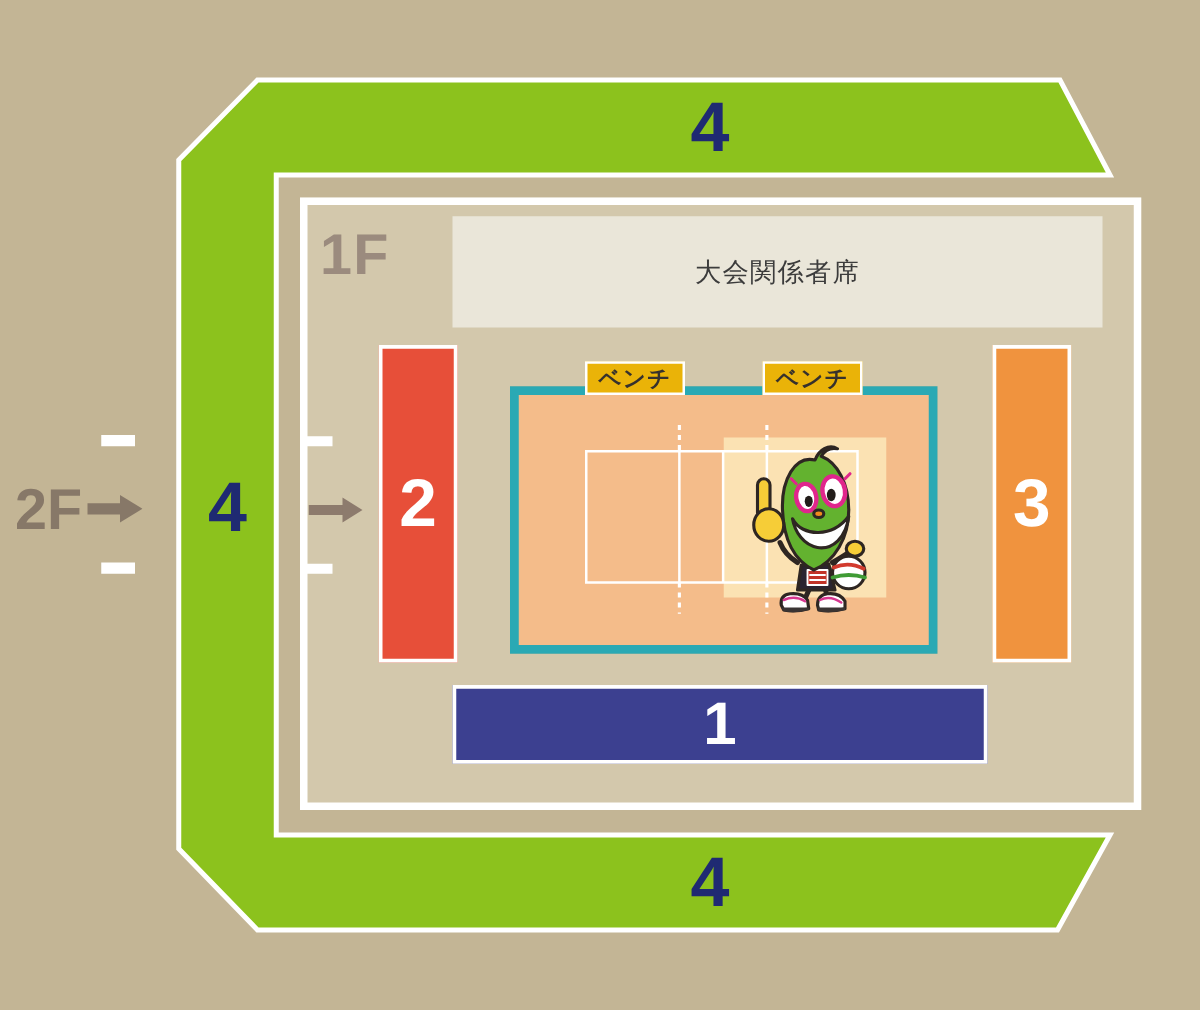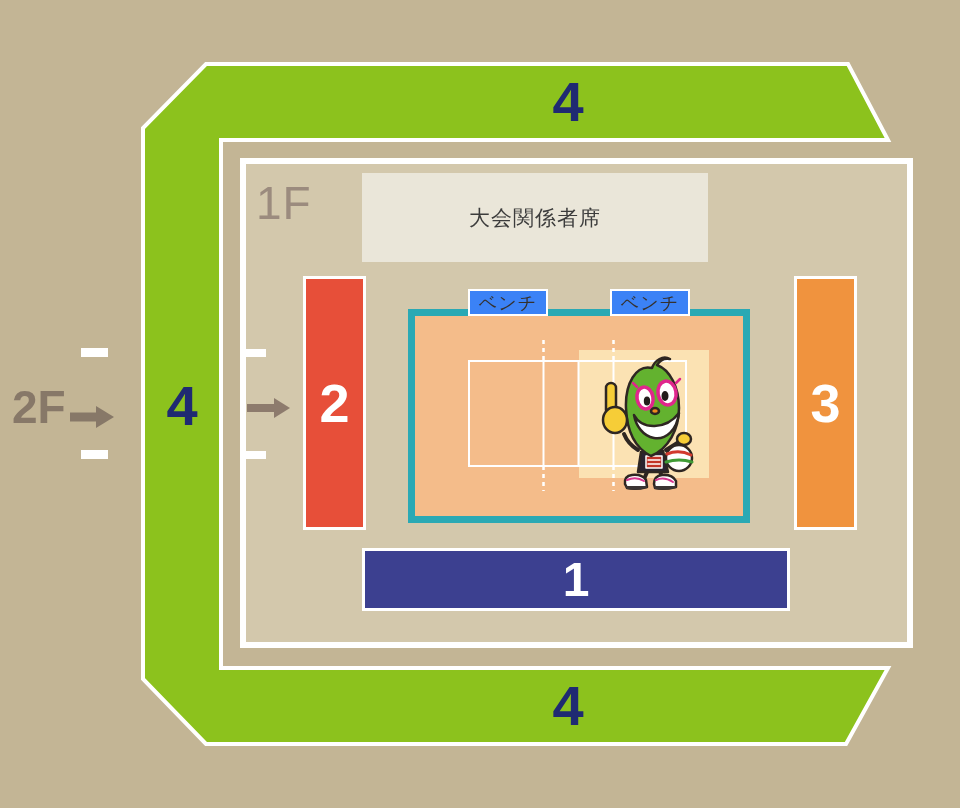--- a/index.html
+++ b/index.html
@@ -21,25 +21,25 @@
   .four-left{left:143px;top:368px;width:78px;height:76px;}
   .four-bottom{left:538px;top:668px;width:60px;height:76px;}
 
   
   .frame{
     position:absolute;left:240px;top:158px;width:673px;height:490px;
     background:#d3c8ac;border:6px solid #fff;box-sizing:border-box;
   }
   .floor1-label{
     position:absolute;left:256px;top:180px;
-    color:#9b8b7e;font-weight:normal;font-size:46px;line-height:1;letter-spacing:1px;
+    color:#9b8b7e;font-weight:bold;font-size:46px;line-height:1;letter-spacing:1px;
   }
 
   .officials{
-    position:absolute;left:362px;top:173px;width:346px;height:89px;
+    position:absolute;left:362px;top:173px;width:520px;height:89px;
     background:#eae6d9;display:flex;align-items:center;justify-content:center;
     color:#3c3c3c;font-size:21px;letter-spacing:1px;
   }
 
   .sec{
     position:absolute;display:flex;align-items:center;justify-content:center;
     border:3px solid #fff;box-sizing:border-box;color:#fff;font-weight:bold;
   }
   .sec2{left:303px;top:276px;width:63px;height:254px;background:#e74f39;font-size:54px;}
   .sec3{left:794px;top:276px;width:63px;height:254px;background:#f0933e;font-size:54px;}
@@ -50,23 +50,23 @@
     background:#f4bc8a;border:7px solid #2aa9b4;box-sizing:border-box;
   }
   .highlight{
     position:absolute;left:579px;top:350px;width:130px;height:128px;
     background:#fbe2b3;
   }
   .courtlines{position:absolute;left:408px;top:309px;width:342px;height:214px;}
 
   .bench{
     position:absolute;top:289px;width:80px;height:27px;
-    background:#3b82f6;border:2px solid #fff;box-sizing:border-box;
+    background:#eab308;border:2px solid #fff;box-sizing:border-box;
     display:flex;align-items:center;justify-content:center;
-    color:#36312d;font-size:18px;font-weight:normal;letter-spacing:1px;
+    color:#36312d;font-size:18px;font-weight:bold;letter-spacing:1px;
   }
   .bench-left{left:468px;}
   .bench-right{left:610px;}
 
   .mascot{position:absolute;left:594px;top:356px;width:110px;height:136px;}
 
   .homestart{
     position:absolute;left:552px;top:484px;width:190px;
     text-align:right;color:#3b3733;font-size:22px;font-weight:bold;letter-spacing:1px;
   }
@@ -74,21 +74,21 @@
   .tick{position:absolute;background:#fff;}
   .tick-out-top{left:81px;top:348px;width:27px;height:9px;}
   .tick-out-bottom{left:81px;top:450px;width:27px;height:9px;}
   .tick-in-top{left:240px;top:349px;width:26px;height:8px;}
   .tick-in-bottom{left:240px;top:451px;width:26px;height:8px;}
 
   .arrow-1f{position:absolute;left:245px;top:396px;width:46px;height:24px;}
 
   .f2group{
     position:absolute;left:12px;top:384px;height:46px;
-    display:flex;align-items:flex-end;gap:2px;
+    display:flex;align-items:center;gap:2px;
   }
   .f2group .f2text{color:#877868;font-weight:bold;font-size:46px;line-height:1;}
   .f2arrow{width:46px;height:26px;}
 </style>
 </head>
 <body>
 
 <div class="stage">
 
   <svg class="band-svg" viewBox="0 0 960 808">

